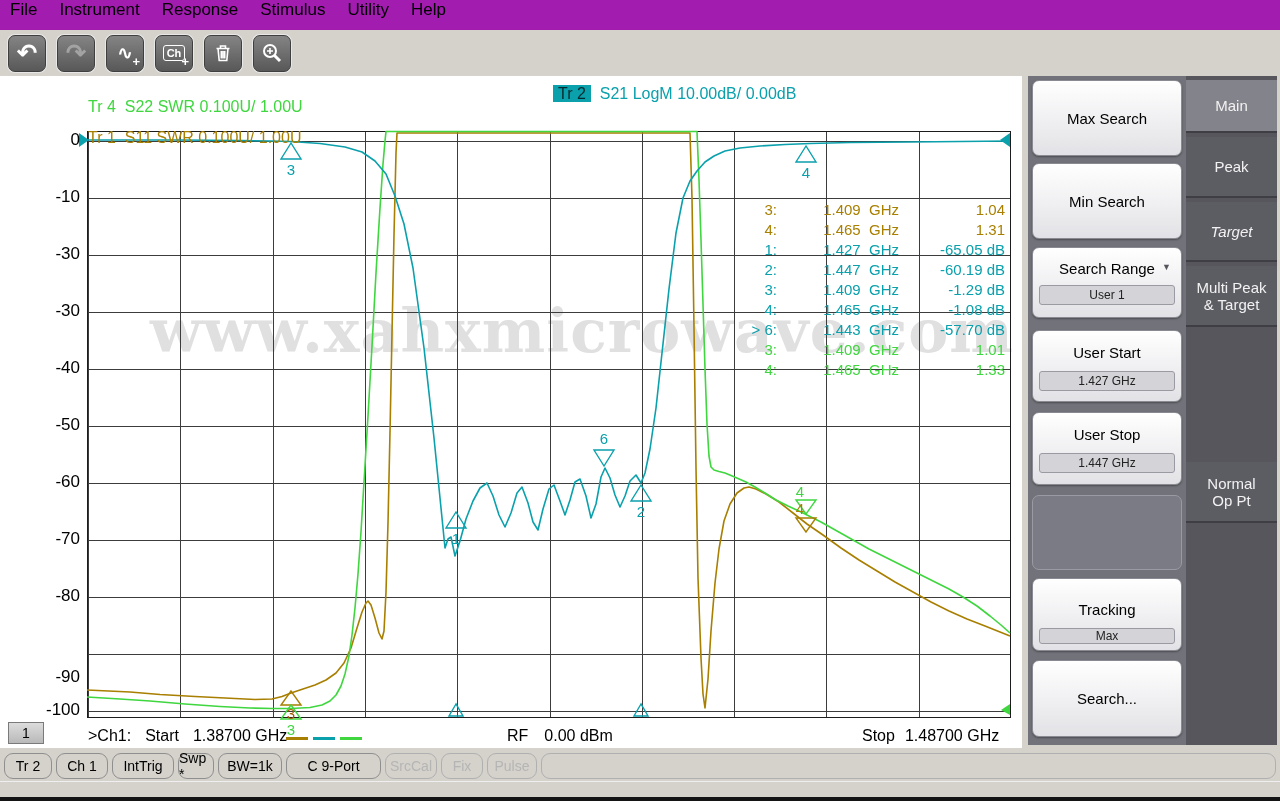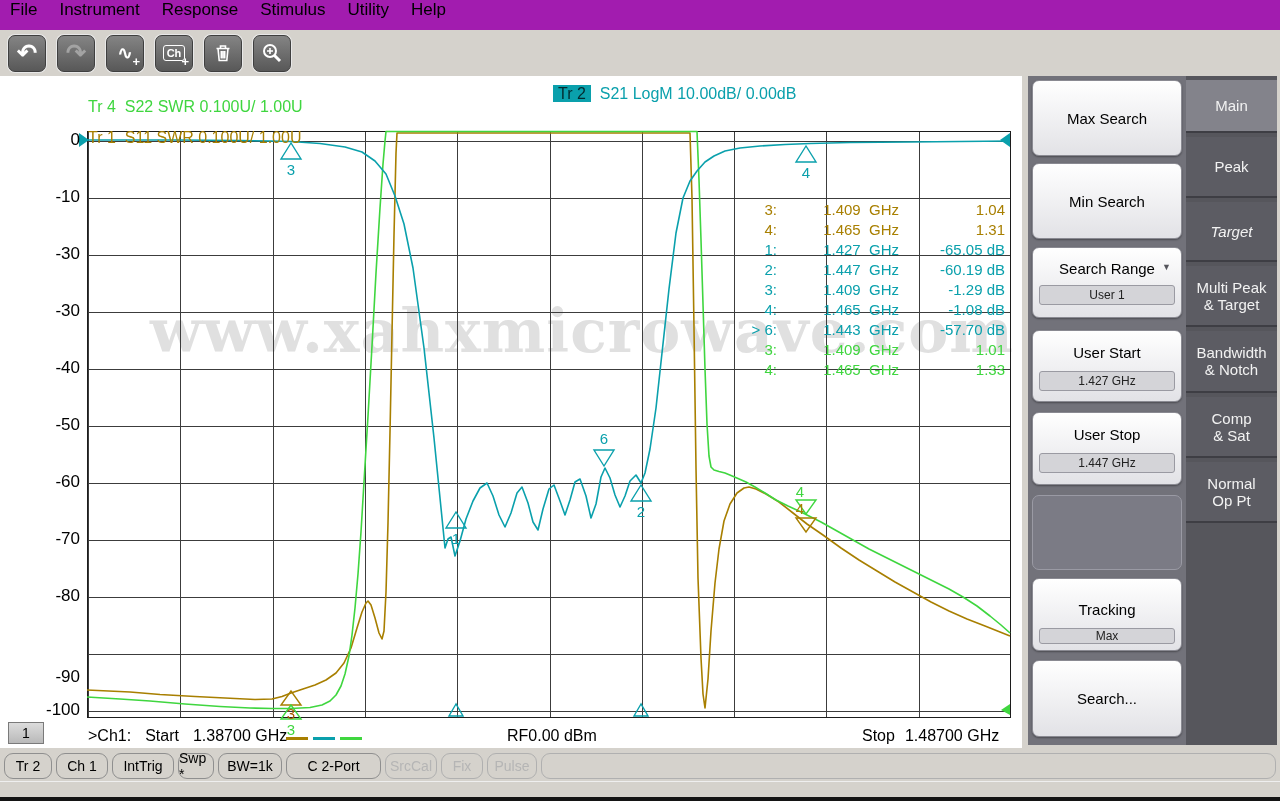--- a/index.html
+++ b/index.html
@@ -231,21 +231,21 @@
 
 <div class="chanbtn">1</div>
 <div class="chtext" style="left:88px; gap:14px;">
   <span>&gt;Ch1:</span>
   <span>Start</span>
   <span>1.38700 GHz</span>
 </div>
 <div class="dash" style="left:286px; background:#a87f00;"></div>
 <div class="dash" style="left:313px; background:#0aa0ac;"></div>
 <div class="dash" style="left:340px; background:#3fd63f;"></div>
-<div class="chtext" style="left:507px; gap:0;">
+<div class="chtext" style="left:507px; gap:16px;">
   <span>RF</span>
   <span>0.00 dBm</span>
 </div>
 <div class="chtext" style="left:862px; gap:10px;">
   <span>Stop</span>
   <span>1.48700 GHz</span>
 </div>
 
 <div class="panel">
   <div class="ptitle">
@@ -282,34 +282,30 @@
   </div>
   <div class="wbtn" style="top:622px; height:77px;">
       <span>Search...</span>
     </div>
 
   <div class="tab active" style="top:42px;  height:53px; left:158px;">Main</div>
   <div class="tab" style="top:99px;  height:61px; left:158px;">Peak</div>
   <div class="tab" style="top:164px; height:60px; left:158px;font-style:italic;">Target</div>
   <div class="tab" style="top:228px; height:61px; left:158px;">Multi Peak
 &amp; Target</div>
-  <div class="tab" style="top:293px; height:62px; left:158px;">Bandwidth
-&amp; Notch</div>
-  <div class="tab" style="top:359px; height:61px; left:158px;">Comp
-&amp; Sat</div>
   <div class="tab" style="top:424px; height:61px; left:158px;">Normal
 Op Pt</div>
 </div>
 
 <div class="statusbar">
   <div class="sbtn" style="width:48px;">Tr 2</div>
   <div class="sbtn" style="width:52px;">Ch 1</div>
   <div class="sbtn" style="width:62px;">IntTrig</div>
   <div class="sbtn" style="width:36px;">Swp *</div>
   <div class="sbtn" style="width:64px;">BW=1k</div>
-  <div class="sbtn" style="width:95px;">C  2-Port</div>
+  <div class="sbtn" style="width:95px;">C  9-Port</div>
   <div class="sbtn off" style="width:52px;">SrcCal</div>
   <div class="sbtn off" style="width:42px;">Fix</div>
   <div class="sbtn off" style="width:50px;">Pulse</div>
   <div class="sfill"></div>
 </div>
 <div class="strip2"></div>
 <div class="blackedge"></div>
 
 </body></html>

